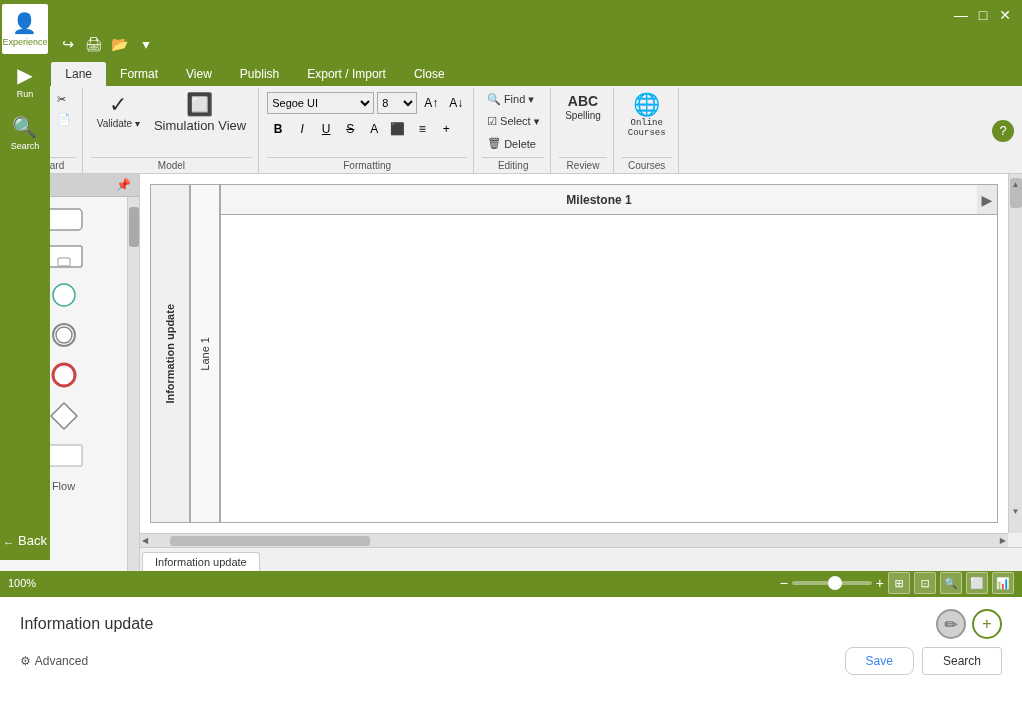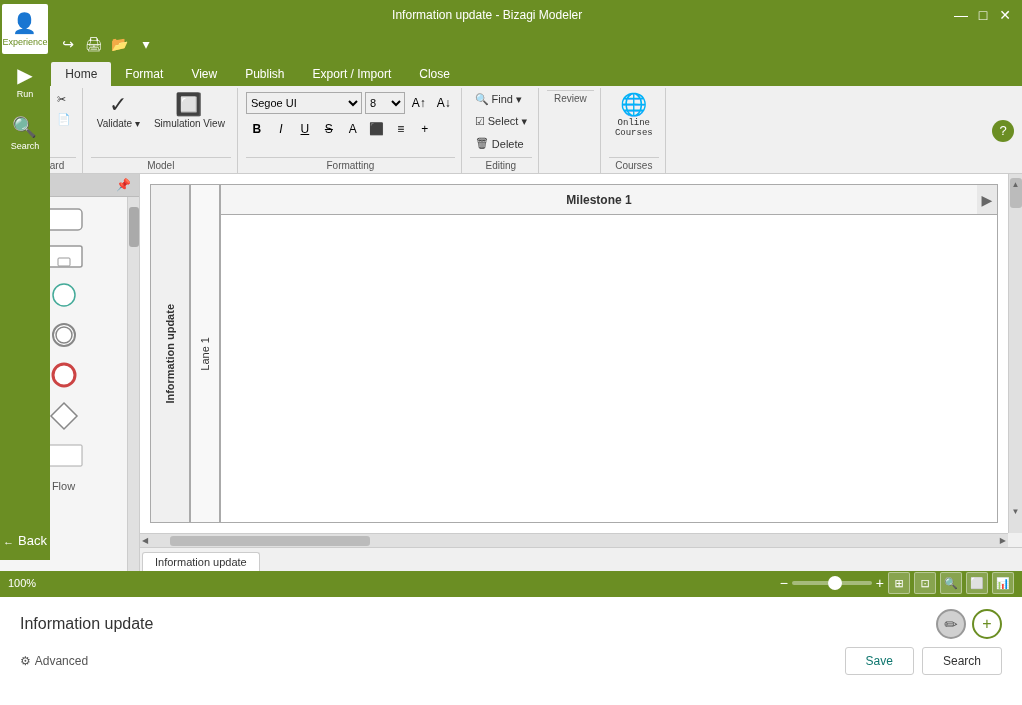--- a/index.html
+++ b/index.html
@@ -111,21 +111,21 @@
       cursor: pointer;
       background: transparent;
       font-size: 11px;
       color: #333;
       white-space: nowrap;
       gap: 3px;
     }
     .ribbon-small-col { display: flex; flex-direction: column; gap: 1px; }
 
     .font-row { display: flex; align-items: center; gap: 3px; margin-bottom: 2px; }
-    .font-select { width: 116px; height: 22px; font-size: 11px; border: 1px solid #aaa; }
+    .font-select { width: 107px; height: 22px; font-size: 11px; border: 1px solid #aaa; }
     .font-size { width: 40px; height: 22px; font-size: 11px; border: 1px solid #aaa; }
     .format-row { display: flex; align-items: center; gap: 2px; }
     .fmt-btn { width: 22px; height: 22px; border: 1px solid transparent; background: transparent; cursor: pointer; font-size: 12px; display: flex; align-items: center; justify-content: center; border-radius: 2px; }
 
     
     .sidebar {
       width: 140px;
       background: #f5f5f5;
       border-right: 1px solid #ccc;
       display: flex;
@@ -400,24 +400,24 @@
       gap: 4px;
       font-size: 12px;
       color: #555;
       cursor: pointer;
     }
     .bottom-btns { display: flex; gap: 8px; }
     .save-btn {
       padding: 6px 20px;
       background: white;
       border: 1px solid #ccc;
-      border-radius: 3px;
+      border-radius: 8px;
       cursor: pointer;
       font-size: 12px;
-      color: #0f766e;
+      color: #3b82f6;
     }
     .close-btn {
       padding: 6px 20px;
       background: white;
       border: 1px solid #ccc;
       border-radius: 3px;
       cursor: pointer;
       font-size: 12px;
       color: #333;
     }
@@ -499,21 +499,20 @@
   </style>
 </head>
 <body>
 
 <div class="main-wrapper">
 
   <div class="title-bar">
     <div style="display:flex; gap:4px; align-items:center;">
       <span style="font-size:16px;">⚙</span>
     </div>
-    <span class="title-bar-title">Information update - Bizagi Modeler</span>
     <div class="title-bar-controls">
       <button class="title-bar-btn">—</button>
       <button class="title-bar-btn">□</button>
       <button class="title-bar-btn">✕</button>
     </div>
   </div>
 
   <div class="app-body">
 
     <div class="left-nav">
@@ -543,21 +542,21 @@
         <div class="quick-access">
           <button class="qa-btn">💾</button>
           <button class="qa-btn">↩</button>
           <button class="qa-btn">↪</button>
           <button class="qa-btn">🖨</button>
           <button class="qa-btn">📂</button>
           <button class="qa-btn">▾</button>
         </div>
         <div class="tab-bar">
           <div class="tab-item">File</div>
-          <div class="tab-item active">Home</div>
+          <div class="tab-item active">Lane</div>
           <div class="tab-item">Format</div>
           <div class="tab-item">View</div>
           <div class="tab-item">Publish</div>
           <div class="tab-item">Export / Import</div>
           <div class="tab-item">Close</div>
         </div>
       </div>
 
       <div class="ribbon ribbon-area">
 
@@ -580,21 +579,21 @@
         </div>
 
         <div class="ribbon-group">
           <div class="ribbon-group-content">
             <button class="ribbon-btn" style="position:relative;">
               <span class="ribbon-btn-icon">✓</span>
               <span>Validate ▾</span>
             </button>
             <button class="ribbon-btn">
               <span class="ribbon-btn-icon">🔲</span>
-              <span style="font-size:10px;">Simulation View</span>
+              <span style="font-size:13px;">Simulation View</span>
             </button>
           </div>
           <div class="ribbon-group-label">Model</div>
         </div>
 
         <div class="ribbon-group" style="min-width:200px;">
           <div class="ribbon-group-content" style="flex-direction:column; align-items:flex-start; justify-content:flex-start; padding-top:4px;">
             <div class="font-row">
               <select class="font-select">
                 <option>Segoe UI</option>
@@ -639,20 +638,26 @@
             </button>
             <button class="ribbon-btn-small">
               <span>🗑</span>
               <span>Delete</span>
             </button>
           </div>
           <div class="ribbon-group-label">Editing</div>
         </div>
 
         <div class="ribbon-group">
+          <div class="ribbon-group-content">
+            <button class="ribbon-btn">
+              <span class="ribbon-btn-icon" style="font-size:14px; font-weight:bold; color:#333;">ABC</span>
+              <span>Spelling</span>
+            </button>
+          </div>
           <div class="ribbon-group-label">Review</div>
         </div>
 
         <div class="ribbon-group">
           <div class="ribbon-group-content">
             <button class="ribbon-btn">
               <span class="ribbon-btn-icon">🌐</span>
               <span style="font-size:9px;font-family:Liberation Mono, monospace;">Online<br>Courses</span>
             </button>
           </div>

